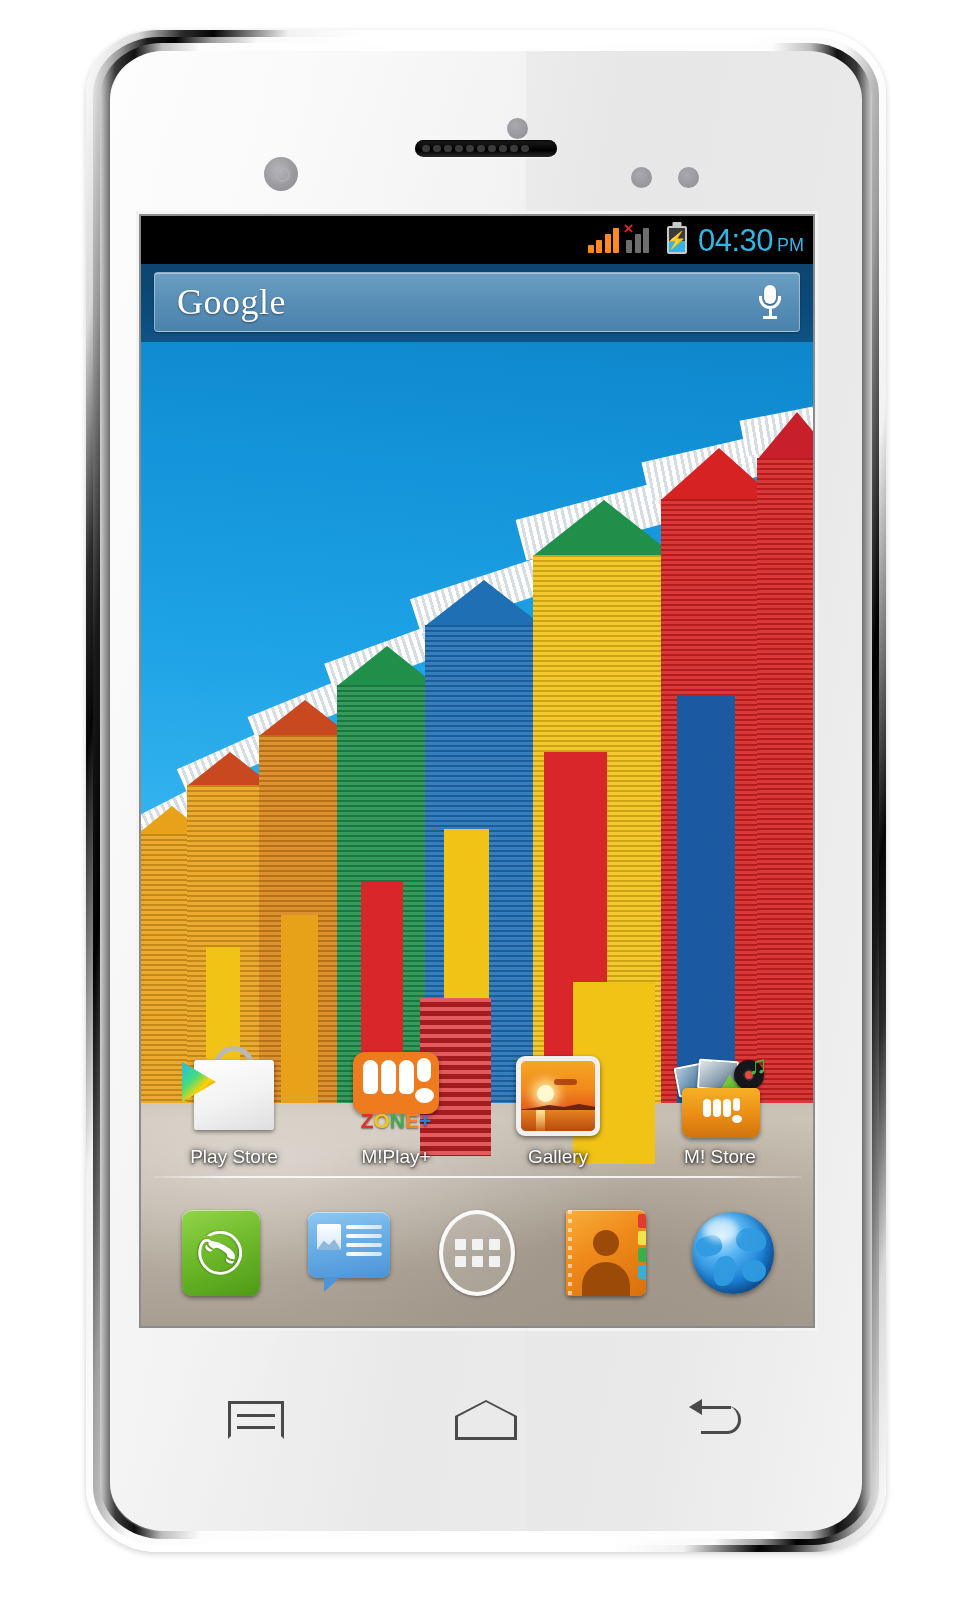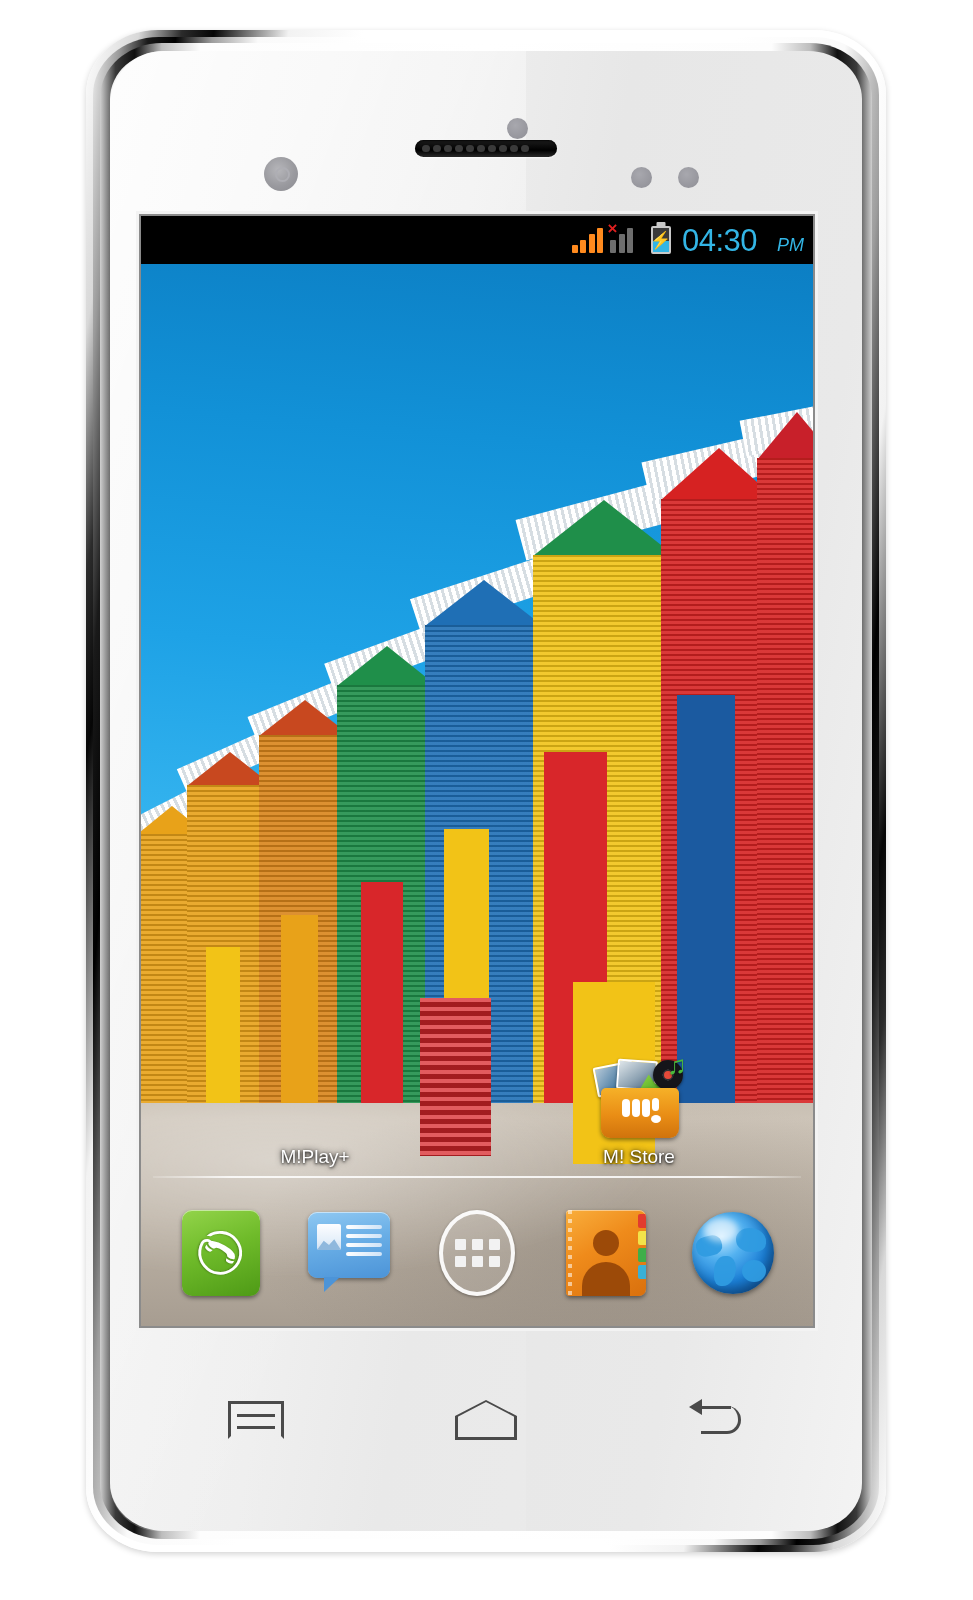--- a/index.html
+++ b/index.html
@@ -136,21 +136,21 @@
   .batt .lvl { width:100%; height:45%; background:#33b5e5; }
   .batt .bolt {
     position:absolute; left:50%; top:50%; transform:translate(-50%,-50%);
     color:#ffffff; font-size:17px; line-height:1; font-weight:bold;
   }
   .clock {
     color:#33b5e5; font-size:31px; line-height:1;
     letter-spacing:-.5px; margin-left:4px;
     font-family:"Liberation Sans", sans-serif;
   }
-  .clock .ampm { font-size:18px; margin-left:20px; letter-spacing:0;font-style:italic; }
+  .clock .ampm { font-size:18px; margin-left:4px; letter-spacing:0; }
 
   
   .wall {
     position:absolute; left:0; top:48px; right:0; bottom:0;
     overflow:hidden; background:#1a8fd0;
   }
   .sky {
     position:absolute; inset:0;
     background:linear-gradient(185deg,
       #0c7fc4 0%, #1291d7 18%, #1ea2e6 38%, #35b4ef 56%, #68c9f3 70%, #9adcf7 80%);
@@ -628,28 +628,75 @@
         </div>
 
         <div class="hut" style="left:616px; width:80px; height:104%;">
           <div class="whiteroof" style="top:-8px; width:110px; height:36px; transform:translateX(-50%) rotate(-11deg);"></div>
           <div class="gable" style="top:-6px; border-width:0 40px 48px 40px; border-bottom-color:#c8202a;"></div>
           <div class="body" style="top:40px; background-color:#d62222;"></div>
         </div>
 
       </div>
 
+      <div class="gbarwrap">
+        <div class="gbar">
+          <span class="glogo">Google</span>
+          <span class="mic">
+            <span class="cap"></span>
+              <span class="arc"></span>
+            <span class="stem"></span>
+              <span class="base"></span>
+          </span>
+        </div>
+      </div>
 
       <div class="appgrid">
 
-
         <div class="app">
+          <div class="ic">
+            <span class="ps-handle"></span>
+            <span class="ps-bag"></span>
+            <span class="ps-tri2"></span>
+          </div>
+          <div class="lbl">Play Store</div>
+        </div>
+
+        <div class="app">
+          <div class="ic">
+            <div class="mz-wrap">
+              <div class="mz-fist">
+                <span class="k k1"></span>
+                  <span class="k k2"></span>
+                  <span class="k k3"></span>
+                <span class="ex"></span>
+                  <span class="dot"></span>
+              </div>
+              <div class="mz-zone">
+                <span class="z">Z</span><span class="o">O</span><span class="n">N</span><span class="e">E</span><span class="p">+</span>
+              </div>
+            </div>
+          </div>
           <div class="lbl">M!Play+</div>
         </div>
 
+        <div class="app">
+          <div class="ic">
+            <div class="gal-frame">
+              <div class="gal-photo">
+                <span class="sun"></span>
+                  <span class="cloud"></span>
+                <span class="hill"></span>
+                  <span class="water"></span>
+                  <span class="glint"></span>
+              </div>
+            </div>
+          </div>
+          <div class="lbl">Gallery</div>
+        </div>
 
         <div class="app">
           <div class="ic">
             <div class="ml-wrap">
               <span class="ml-photo p1"></span>
               <span class="ml-photo p2"></span>
               <span class="ml-green"></span>
               <span class="ml-disc"></span>
               <span class="ml-note">♫</span>
               <div class="ml-folder">

